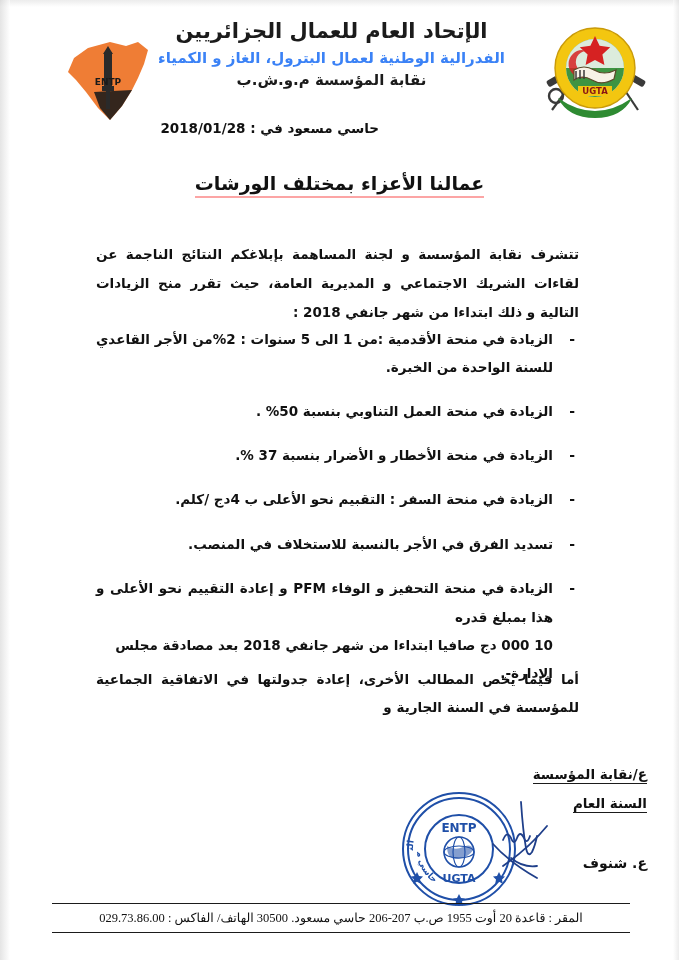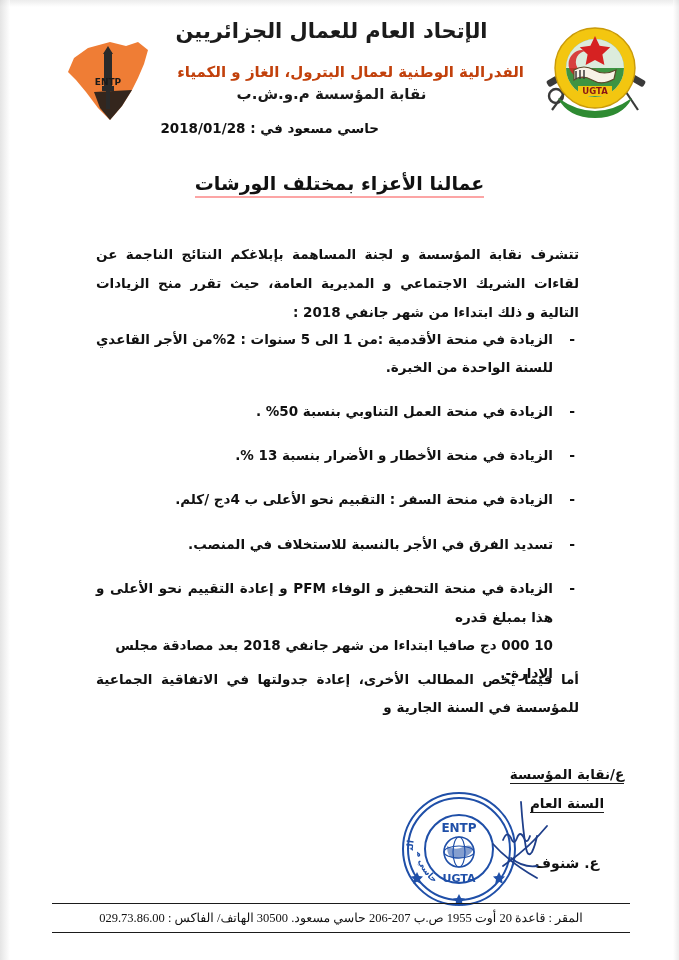--- a/index.html
+++ b/index.html
@@ -59,23 +59,22 @@
     font-size: 21px;
     font-weight: bold;
     line-height: 1.25;
     letter-spacing: .5px;
     color: #1b1b1b;
   }
   .org-sub1 {
     font-size: 15px;
     font-weight: bold;
     line-height: 1.35;
-    margin-top: 18px;
-    color: #c2410c;
-    text-align: right;
+    margin-top: 4px;
+    color: #3b82f6;
   }
   .org-sub2 {
     font-size: 15px;
     font-weight: bold;
     line-height: 1.35;
     margin-top: 1px;
     color: #1b1b1b;
   }
   .place-date {
     position: absolute;
@@ -184,21 +183,20 @@
     text-align: center;
   }
 
   
   .signature {
     position: absolute;
     top: 766px;
     left: 487px;
     width: 160px;
     direction: rtl;
-    text-align: center;
   }
   .sig-line {
     font-size: 13.5px;
     font-weight: bold;
     margin-bottom: 13px;
   }
   .sig-line span {
     border-bottom: 1.6px solid #1b1b1b;
     padding-bottom: 1px;
   }
@@ -333,21 +331,21 @@
     <div class="bullet" style="margin-top:10px;">
       <div class="bullet-dash">-</div>
       <div class="bullet-body">
         <span>الزيادة في منحة العمل التناوبي بنسبة 50% .</span>
       </div>
     </div>
 
     <div class="bullet" style="margin-top:10px;">
       <div class="bullet-dash">-</div>
       <div class="bullet-body">
-        <span>الزيادة في منحة الأخطار و الأضرار بنسبة 13 %.</span>
+        <span>الزيادة في منحة الأخطار و الأضرار بنسبة 37 %.</span>
       </div>
     </div>
 
     <div class="bullet" style="margin-top:10px;">
       <div class="bullet-dash">-</div>
       <div class="bullet-body">
         <span>الزيادة في منحة السفر : التقبيم نحو الأعلى ب 4دج /كلم.</span>
       </div>
     </div>
 

